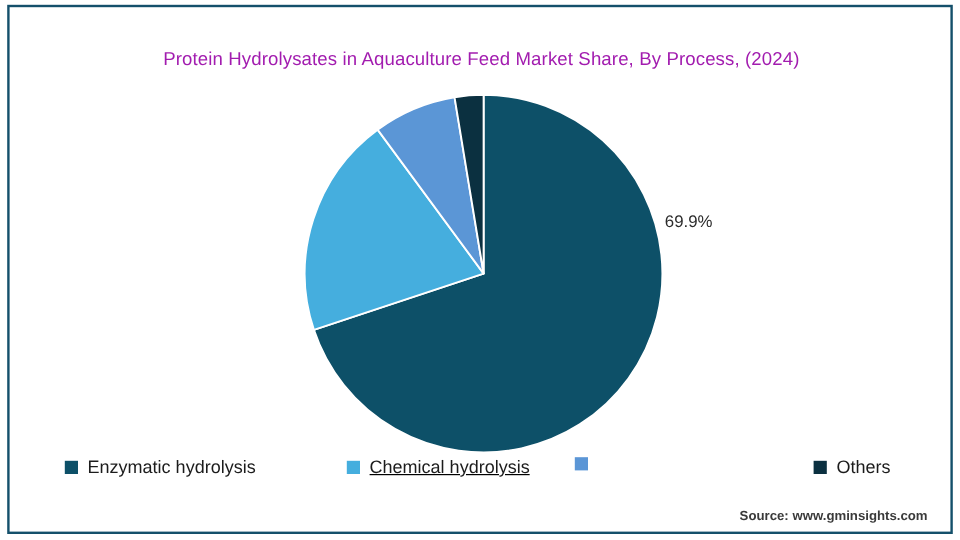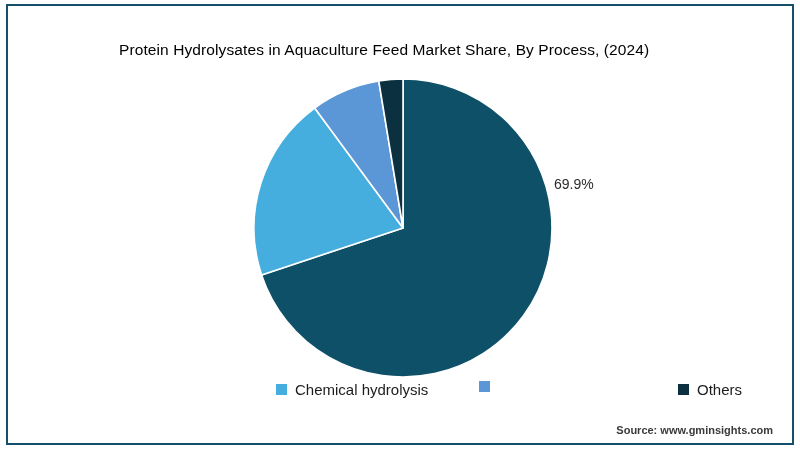--- a/index.html
+++ b/index.html
@@ -24,24 +24,24 @@
     left: 6px;
     top: 4px;
     width: 788px;
     height: 441px;
     border: 2px solid #14506b;
     box-sizing: border-box;
     pointer-events: none;
   }
   #chart-title {
     position: absolute;
-    left: 119px;
+    left: 136px;
     top: 41px;
     font-size: 15.5px;
-    color: #000000;
+    color: #a21caf;
     letter-spacing: 0.1px;
     white-space: nowrap;
   }
   #pie-wrap {
     position: absolute;
     left: 253px;
     top: 78px;
     width: 300px;
     height: 300px;
   }
@@ -107,21 +107,25 @@
           <path d="M 150 150 L 8.585 196.933 A 149 149 0 0 1 61.664 30.009 Z" fill="#45aede" stroke="#ffffff" stroke-width="1.6" stroke-linejoin="round"></path>
           <path d="M 150 150 L 61.664 30.009 A 149 149 0 0 1 125.767 2.984 Z" fill="#5b96d6" stroke="#ffffff" stroke-width="1.6" stroke-linejoin="round"></path>
           <path d="M 150 150 L 125.767 2.984 A 149 149 0 0 1 150.000 1.000 Z" fill="#0b3040" stroke="#ffffff" stroke-width="1.6" stroke-linejoin="round"></path>
         </g>
     </svg>
   </div>
 
   <div id="pct-label">69.9%</div>
 
   <div id="legend">
-      <div class="legend-item" style="left: 222px;">
+      <div class="legend-item" style="left: 0px;">
+        <span class="legend-swatch" style="background: rgb(13, 80, 104);"></span>
+        <span class="legend-text">Enzymatic hydrolysis</span>
+      </div>
+      <div class="legend-item" style="left: 235px; text-decoration: underline;">
         <span class="legend-swatch" style="background: rgb(69, 174, 222);"></span>
         <span class="legend-text">Chemical hydrolysis</span>
       </div>
       <div class="legend-item" style="left: 425px;">
         <span class="legend-swatch" style="background: rgb(91, 150, 214);"></span>
       </div>
       <div class="legend-item" style="left: 624px;">
         <span class="legend-swatch" style="background: rgb(11, 48, 64);"></span>
         <span class="legend-text">Others</span>
       </div>

